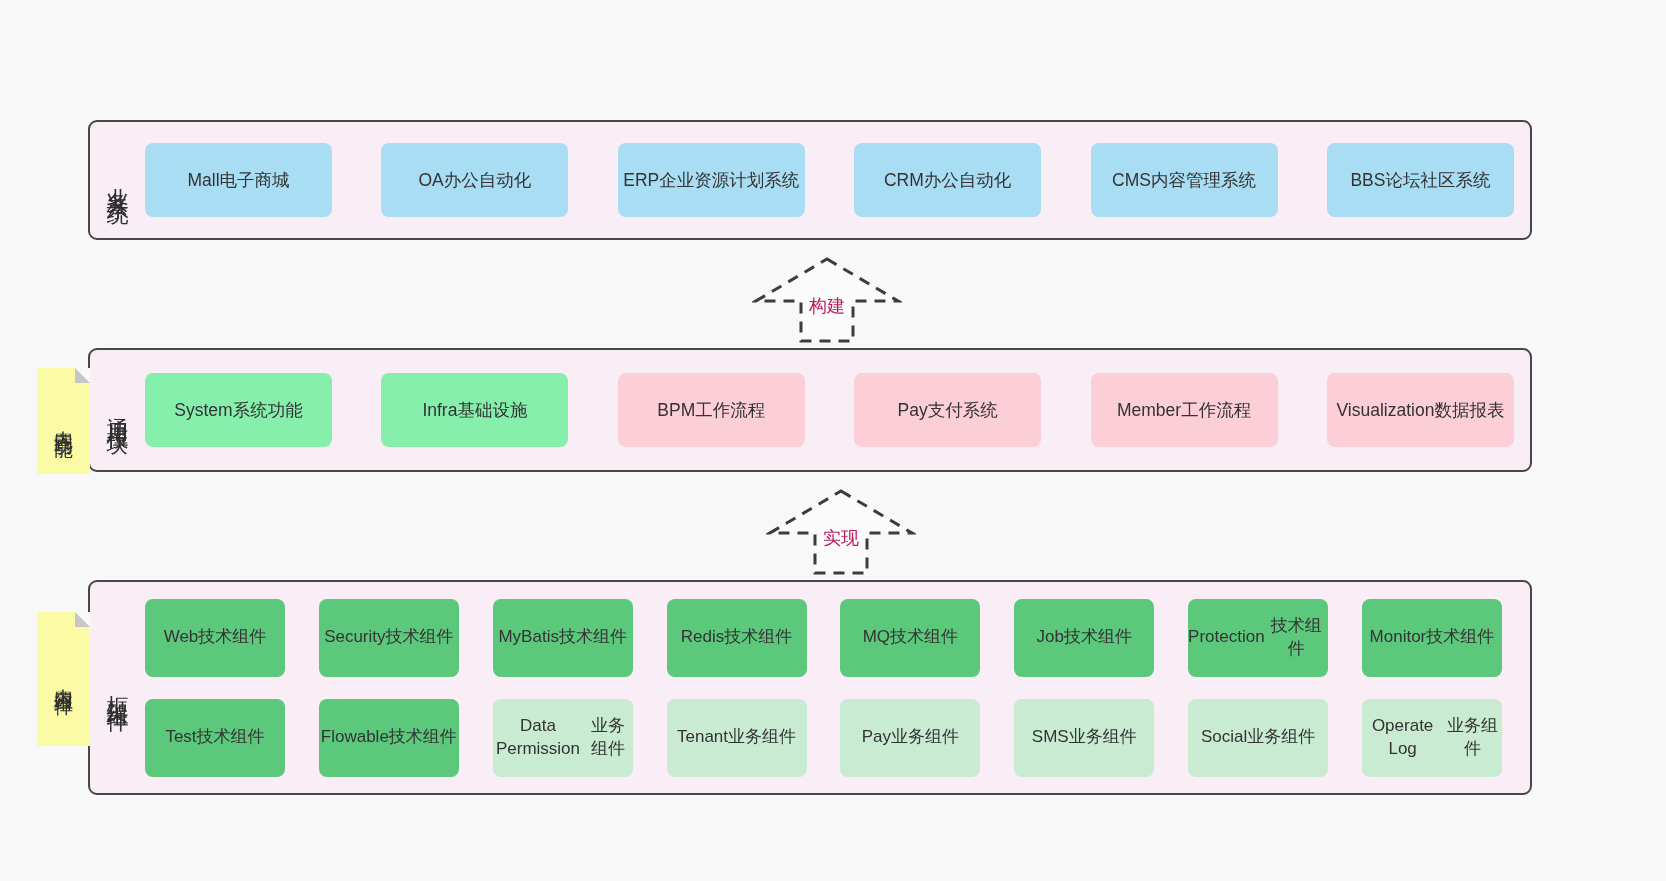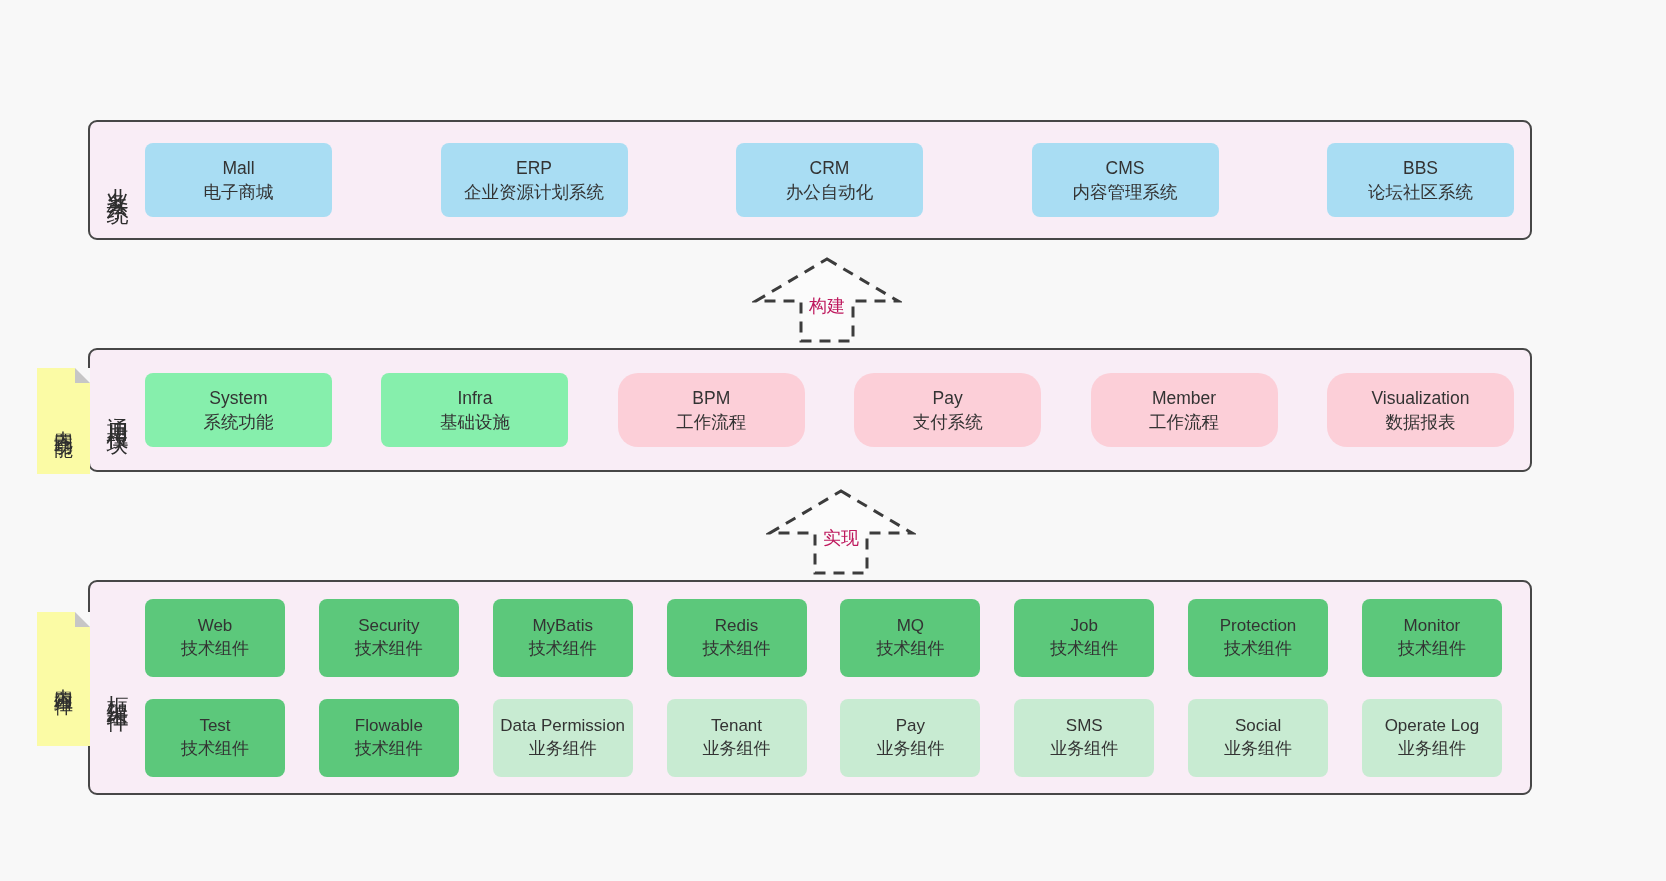--- a/index.html
+++ b/index.html
@@ -8,30 +8,30 @@
   
   .panel{position:absolute;left:88px;width:1444px;background:#f9edf6;border:2px solid #474747;border-radius:9px;box-sizing:border-box;display:flex;z-index:1;}
   .panel-business{top:120px;height:120px;}
   .panel-modules{top:348px;height:124px;}
   .panel-components{top:580px;height:215px;}
 
   .panel-label{width:55px;display:flex;align-items:center;justify-content:center;}
   .vtext{writing-mode:vertical-rl;text-orientation:upright;font-size:22px;letter-spacing:5px;color:#2e2e2e;}
 
   .boxes{flex:1;display:flex;justify-content:space-between;align-items:center;padding-right:16px;}
-  .box{border-radius:8px;display:flex;flex-direction:column;justify-content:center;align-items:center;text-align:center;font-size:17.5px;line-height:1.38;color:#333;}
+  .box{border-radius:8px;display:flex;flex-direction:row;justify-content:center;align-items:center;text-align:center;font-size:17.5px;line-height:1.38;color:#333;}
   .wide{width:187px;height:74px;}
 
   .rows{flex:1;display:flex;flex-direction:column;justify-content:center;gap:22px;padding-right:28px;}
   .row{display:flex;justify-content:space-between;}
   .row .box{width:140px;height:78px;font-size:17px;line-height:1.3;}
 
   .blue{background:#a9ddf3;}
   .red{background:#86efac;}
-  .pink{background:#fccfd8;border-radius:20px;}
+  .pink{background:#fccfd8;}
   .green{background:#5cc87b;}
   .lightgreen{background:#c8ebd2;}
 
   
   .tag{position:absolute;left:37px;width:53px;background:#fbfba5;z-index:3;display:flex;align-items:center;justify-content:center;}
   .tag::after{content:"";position:absolute;top:0;right:0;width:0;height:0;border-bottom:15px solid #c6c6c6;border-right:15px solid #f8f8f8;}
   .tag-modules{top:368px;height:106px;}
   .tag-components{top:612px;height:134px;}
   .tag .vtext{font-size:19px;letter-spacing:3px;}
 
@@ -50,20 +50,24 @@
   <div class="panel panel-business">
     <div class="panel-label">
       <span class="vtext">业务系统</span>
     </div>
     <div class="boxes">
       <div class="box blue wide">
         <span>Mall</span>
         <span>电子商城</span>
       </div>
       <div class="box blue wide">
+        <span>OA</span>
+        <span>办公自动化</span>
+      </div>
+      <div class="box blue wide">
         <span>ERP</span>
         <span>企业资源计划系统</span>
       </div>
       <div class="box blue wide">
         <span>CRM</span>
         <span>办公自动化</span>
       </div>
       <div class="box blue wide">
         <span>CMS</span>
         <span>内容管理系统</span>

